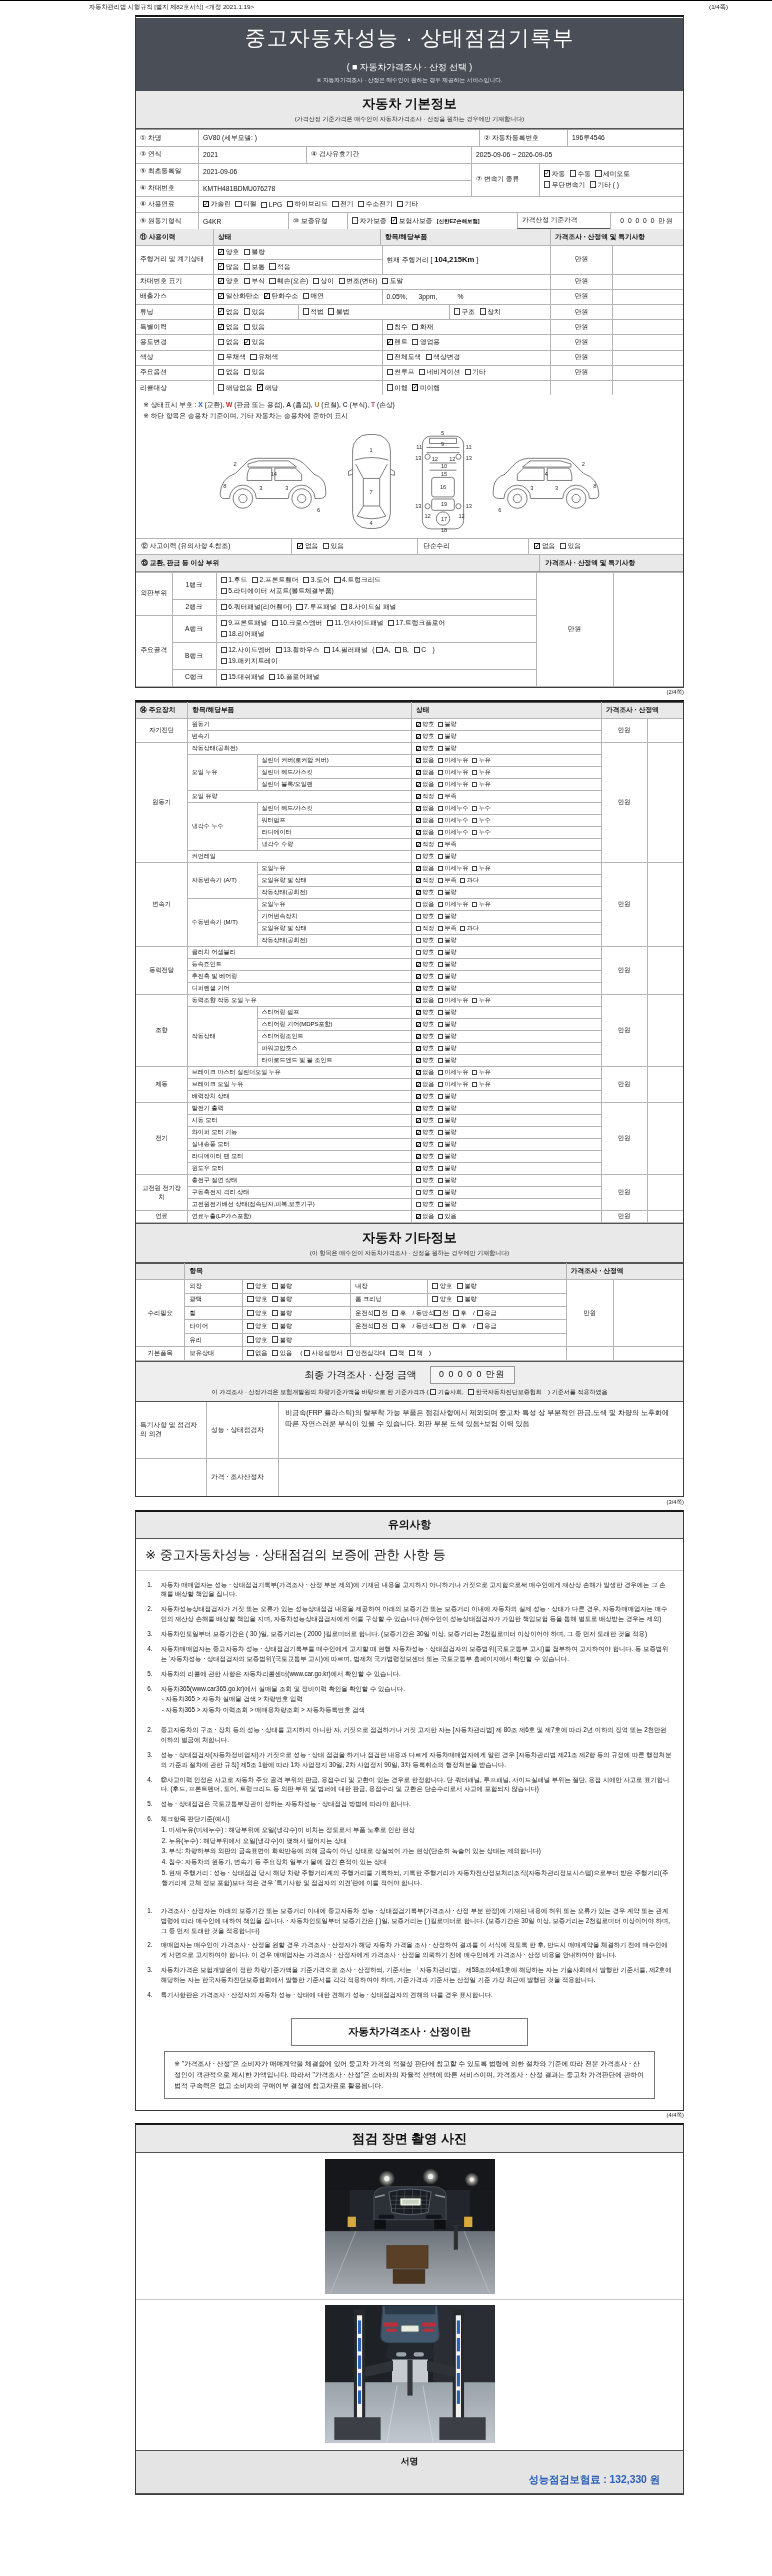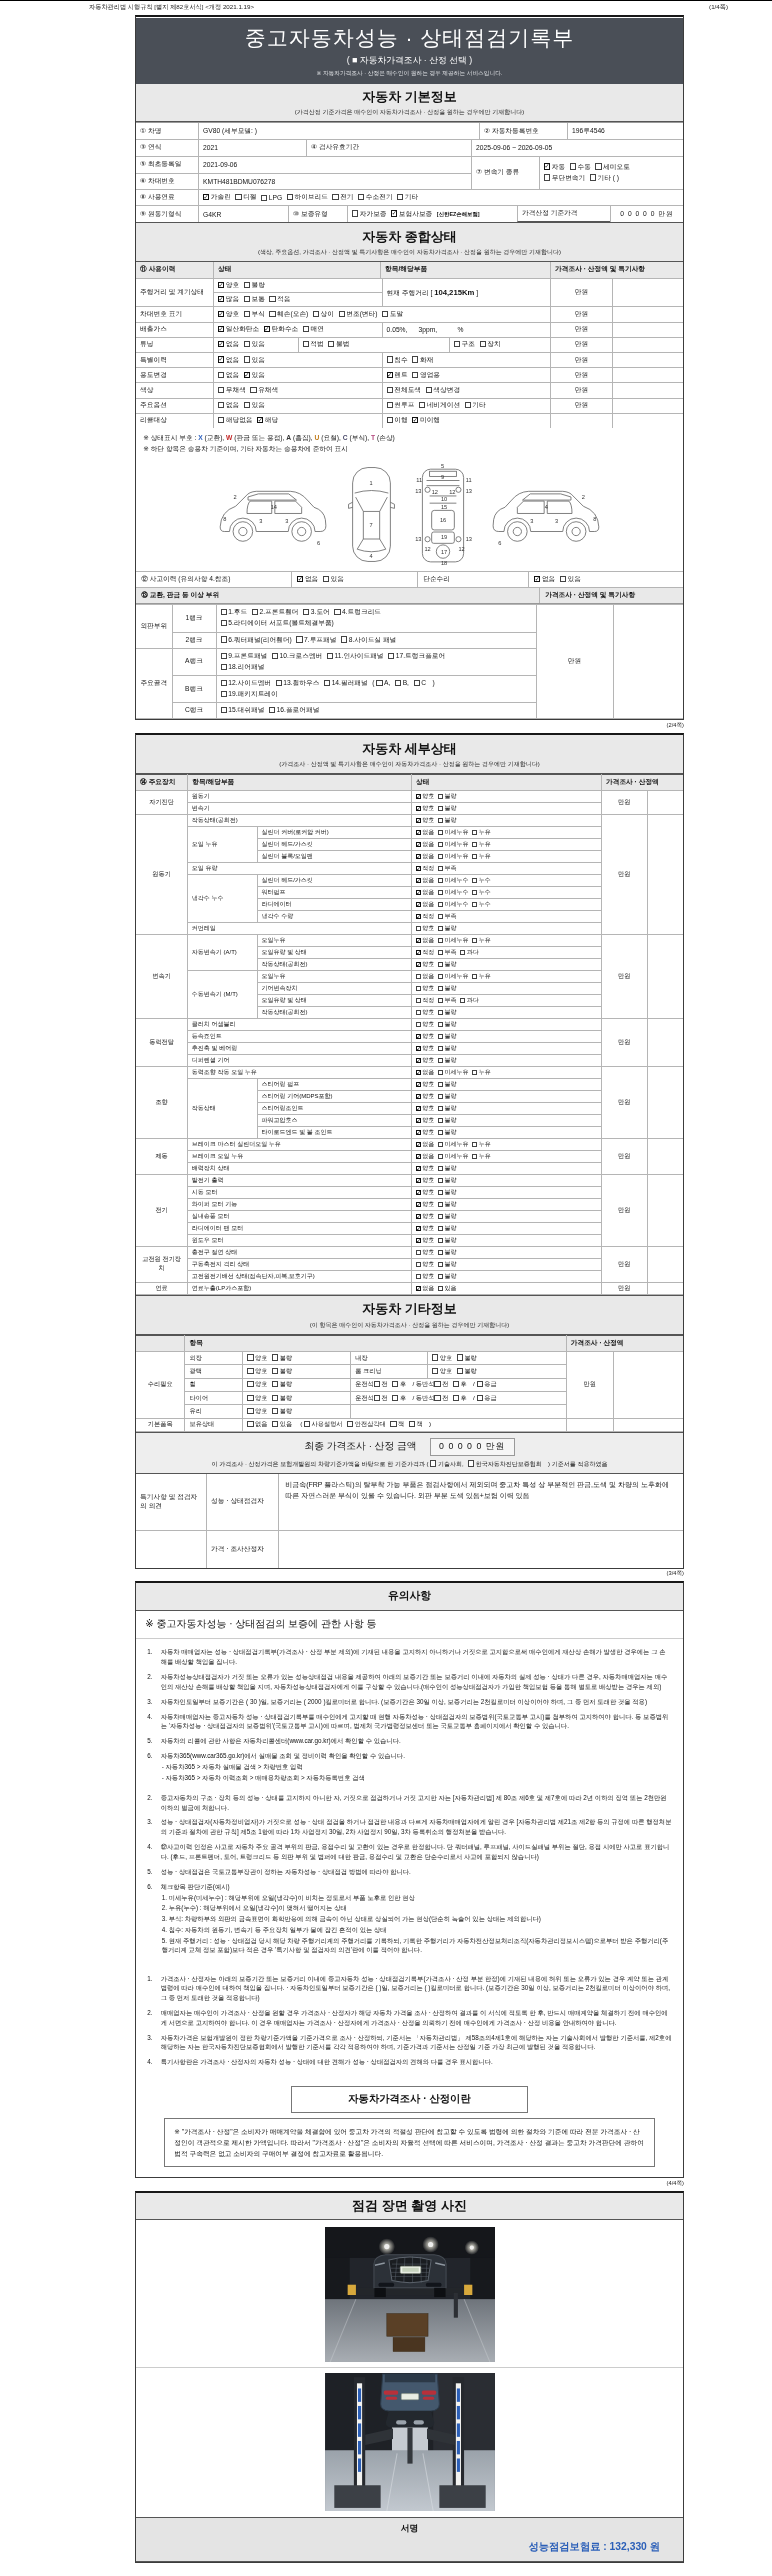--- a/index.html
+++ b/index.html
@@ -5,21 +5,21 @@
   *{box-sizing:border-box;margin:0;padding:0}
   body{width:773px;height:2576px;overflow:hidden;background:#fff;color:#111;
        font-family:"Liberation Sans","DejaVu Sans",sans-serif;border-top:1.5px solid #000}
   .meta{width:639px;margin:1.5px 0 3.1px 89px;display:flex;justify-content:space-between;font-size:6.2px;color:#222}
   .form{width:549px;margin-left:135px}
   .pgmark{width:549px;margin:1.5px 0 3.1px 135px;text-align:right;font-size:5.7px;color:#222}
   .block{border:1px solid #3c3c3c;border-top:2.6px solid #181818;background:#fff}
   
   .darkhead{background:#4a4f57;border-top:1.5px solid #fff;color:#fff;text-align:center;padding:6.7px 0 5.7px}
   .darkhead .t1{font-size:21px;font-weight:normal;letter-spacing:1px}
-  .darkhead .t2{font-size:8.8px;margin-top:3px}
+  .darkhead .t2{font-size:8.8px;margin-top:10px}
   .darkhead .t3{font-size:5.7px;margin-top:2.6px;color:#e3e5e8}
   .docno{background:#4a4f57;color:#fff;font-size:7.7px;font-weight:bold;padding:3.1px 6.2px;border-top:1px solid #fff}
   
   .sechead{background:#e9e9e9;text-align:center;padding:4.6px 0 4.1px;border-top:1px solid #555;border-bottom:1px solid #555}
   .sechead .t{font-size:13px;font-weight:bold}
   .sechead .n{font-size:6px;margin-top:2.1px;color:#222}
   
   .opt{white-space:nowrap;margin-right:4.6px;display:inline-block}
   .cb{display:inline-block;width:6.2px;height:6.2px;border:1px solid #444;background:#fff;position:relative;vertical-align:-1px}
   .cb.on{border-color:#111}
@@ -98,21 +98,21 @@
   .finalrow .lab{font-size:9.8px;font-weight:normal}
   .finalrow .val{font-size:8.8px;border:0.5px solid #999;background:#f6f6f6;padding:2.1px 8.2px;letter-spacing:1px}
   .finalnote{font-size:6px;margin-top:3.6px}
   
   .oprow{display:flex;border-top:0.5px solid #b5b5b5;align-items:stretch}
   .op1{width:70px;padding:4.1px;font-size:6.7px;display:flex;align-items:center}
   .op2{width:72px;border-left:0.5px solid #b5b5b5;padding:4.1px;font-size:6.7px;display:flex;align-items:center}
   .op3{flex:1;border-left:0.5px solid #b5b5b5;padding:5.2px 6.2px;font-size:7px;line-height:1.6}
   
   .nhead{background:#e9e9e9;text-align:center;padding:6.2px 0;border-bottom:1px solid #555;font-size:10.8px;font-weight:bold}
-  .nsub{padding:6.7px 9.3px;font-size:10px;border-bottom:0.5px solid #ccc}
+  .nsub{padding:6.7px 9.3px;font-size:13px;border-bottom:0.5px solid #ccc}
   .nsub.top{border-top:0.5px solid #ccc}
   .nlist{padding:8.2px 11.3px 5.2px;font-size:6.3px;line-height:1.55}
   .nitem{display:flex;margin:0 0 5.2px}
   .nnum{width:13.4px;flex:none}
   .ntext{flex:1}
   .nsub2{margin:1px 0 0 1px}
   .pibox-title{width:237px;margin:8.2px auto 0;border:0.5px solid #777;text-align:center;font-size:10.3px;font-weight:bold;padding:5.7px 0;background:#fff}
   .pibox{border:0.5px solid #777;margin:5.2px 28px 10.3px;padding:6.7px 9.3px;font-size:6.7px;line-height:1.65}
   
   .photos{padding:6.2px 0 0;text-align:center}
@@ -195,24 +195,20 @@
       <div class="bc w330 bdl">
             <span class="opt"><span class="cb"></span><span class="ol">자가보증</span></span>
             <span class="opt"><span class="cb on"></span><span class="ol">보험사보증</span></span>
             <span class="stxt">[신한EZ손해보험]</span>
           </div>
       <div class="bc w180 bdl" style="border-bottom:1px solid #555">가격산정 기준가격</div>
       <div class="bc bflex bdl" style="justify-content:center;letter-spacing:1px">0 0 0 0 0 만원</div>
     </div>
   </div>
 
-  <div class="sechead">
-    <div class="t">자동차 종합상태</div>
-    <div class="n">(색상, 주요옵션, 가격조사 · 산정액 및 특기사항은 매수인이 자동차가격조사 · 산정을 원하는 경우에만 기재합니다)</div>
-  </div>
 
   <div class="ohead" style="border-top:none">
     <div class="oh1">⑪ 사용이력</div>
     <div class="oh2">상태</div>
     <div class="oh3">항목/해당부품</div>
     <div class="oh4">가격조사 · 산정액 및 특기사항</div>
   </div>
   <div id="overall-rows">
         <div class="orow">
           <div class="olabel">주행거리 및 계기상태</div>
@@ -475,24 +471,20 @@
         </tbody>
       </table>
 
 </div>
 </div>
 <div class="pgmark">(2/4쪽)</div>
 
 <div class="form">
 <div class="block">
 
-  <div class="sechead" style="border-top:none">
-    <div class="t">자동차 세부상태</div>
-    <div class="n">(가격조사 · 산정액 및 특기사항은 매수인이 자동차가격조사 · 산정을 원하는 경우에만 기재합니다)</div>
-  </div>
   <table class="dtable">
     <colgroup>
           <col style="width:52px">
           <col style="width:70px">
           <col style="width:155px">
           <col style="width:191px">
           <col style="width:46px">
           <col style="width:36px">
         </colgroup>
     <thead>

